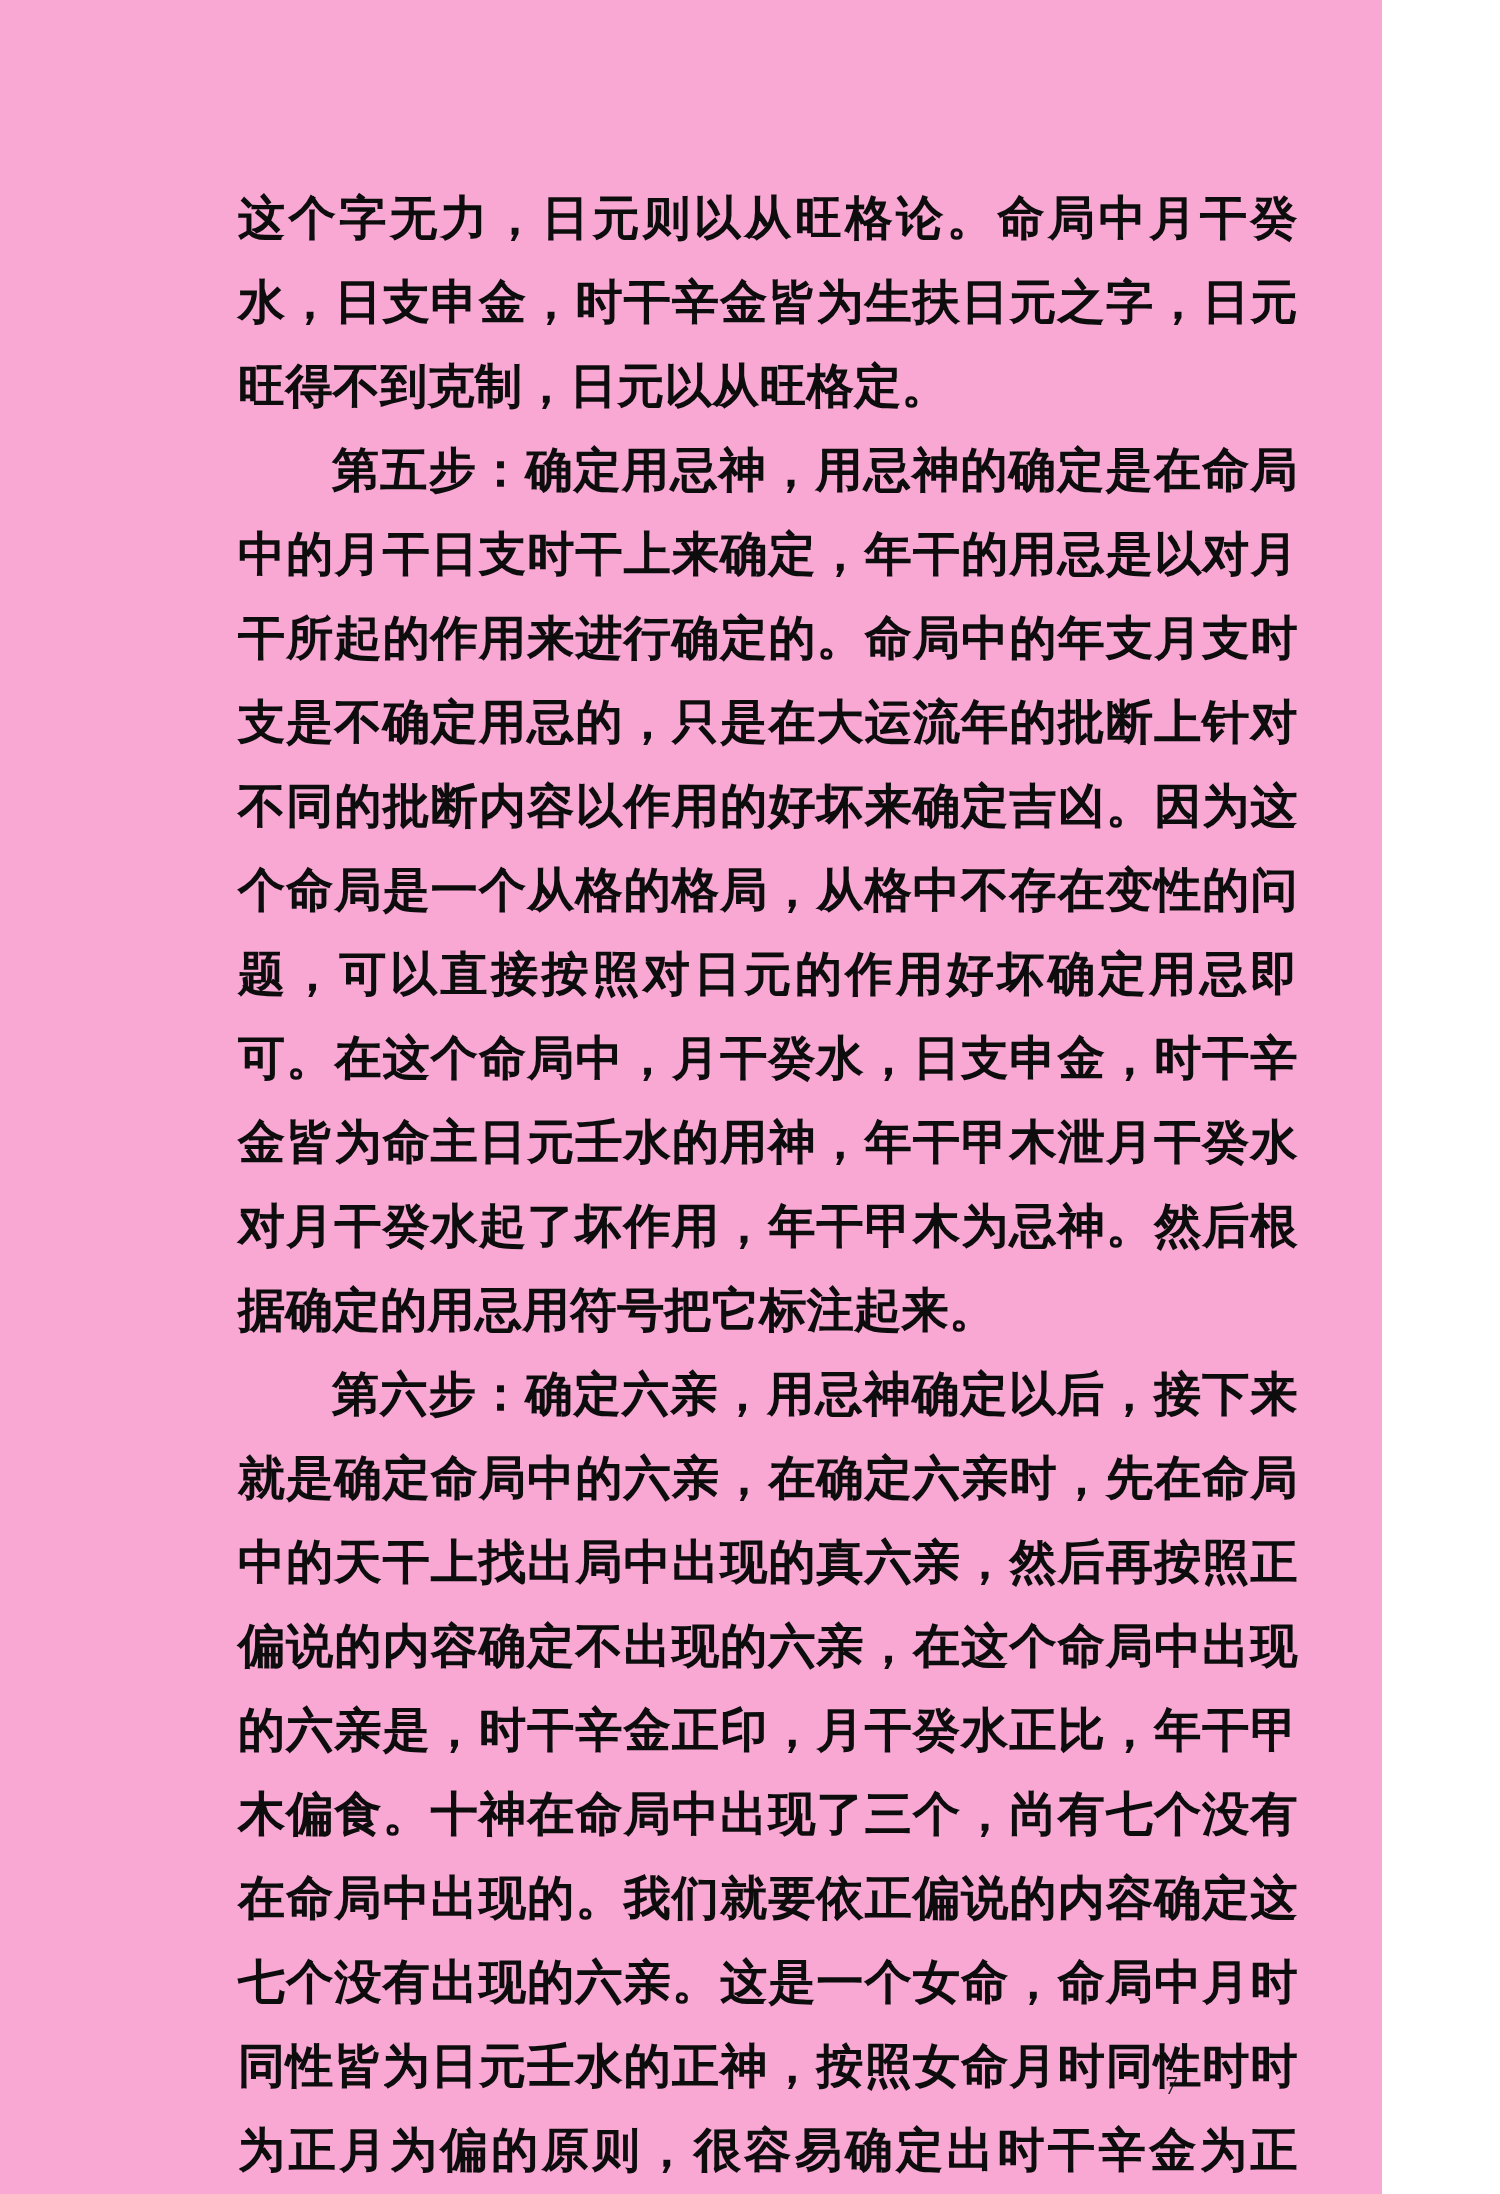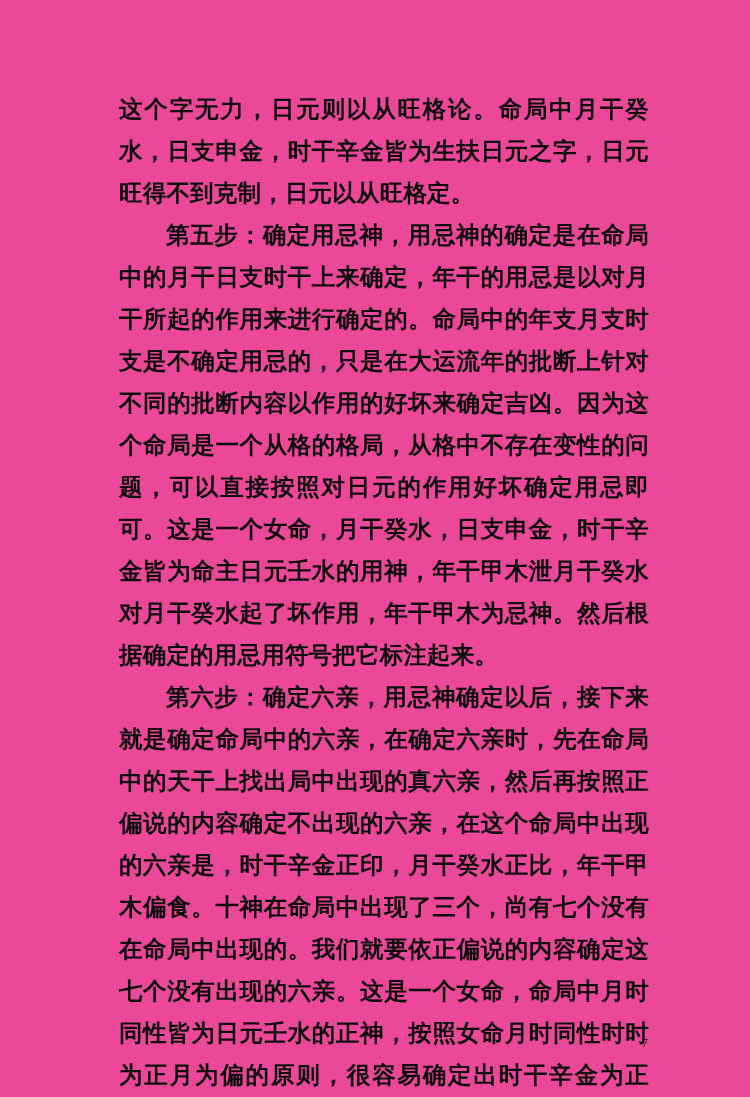--- a/index.html
+++ b/index.html
@@ -6,23 +6,23 @@
   html, body {
     margin: 0;
     padding: 0;
     background: #ffffff;
   }
   body {
     font-family: "DejaVu Sans", "Liberation Sans", sans-serif;
   }
   .page {
     position: relative;
-    width: 750px;
+    width: 691px;
     height: 1097px;
-    background: #ec4899;
+    background: #f9a8d4;
     overflow: hidden;
     box-sizing: border-box;
   }
   .text-block {
     position: absolute;
     left: 119px;
     top: 88px;
     width: 530px;
   }
   .para {
@@ -54,21 +54,21 @@
 </style>
 </head>
 <body>
 
 <div class="page">
 
   <div class="text-block">
 
     <p class="para">这个字无力，日元则以从旺格论。命局中月干癸水，日支申金，时干辛金皆为生扶日元之字，日元旺得不到克制，日元以从旺格定。</p>
 
-    <p class="para indent">第五步：确定用忌神，用忌神的确定是在命局中的月干日支时干上来确定，年干的用忌是以对月干所起的作用来进行确定的。命局中的年支月支时支是不确定用忌的，只是在大运流年的批断上针对不同的批断内容以作用的好坏来确定吉凶。因为这个命局是一个从格的格局，从格中不存在变性的问题，可以直接按照对日元的作用好坏确定用忌即可。这是一个女命，月干癸水，日支申金，时干辛金皆为命主日元壬水的用神，年干甲木泄月干癸水对月干癸水起了坏作用，年干甲木为忌神。然后根据确定的用忌用符号把它标注起来。</p>
+    <p class="para indent">第五步：确定用忌神，用忌神的确定是在命局中的月干日支时干上来确定，年干的用忌是以对月干所起的作用来进行确定的。命局中的年支月支时支是不确定用忌的，只是在大运流年的批断上针对不同的批断内容以作用的好坏来确定吉凶。因为这个命局是一个从格的格局，从格中不存在变性的问题，可以直接按照对日元的作用好坏确定用忌即可。在这个命局中，月干癸水，日支申金，时干辛金皆为命主日元壬水的用神，年干甲木泄月干癸水对月干癸水起了坏作用，年干甲木为忌神。然后根据确定的用忌用符号把它标注起来。</p>
 
     <p class="para indent">第六步：确定六亲，用忌神确定以后，接下来就是确定命局中的六亲，在确定六亲时，先在命局中的天干上找出局中出现的真六亲，然后再按照正偏说的内容确定不出现的六亲，在这个命局中出现的六亲是，时干辛金正印，月干癸水正比，年干甲木偏食。十神在命局中出现了三个，尚有七个没有在命局中出现的。我们就要依正偏说的内容确定这七个没有出现的六亲。这是一个女命，命局中月时同性皆为日元壬水的正神，按照女命月时同性时时为正月为偏的原则，很容易确定出时干辛金为正财、正官，正食。</p>
 
   </div>
 
   <div class="page-number">7</div>
 
 </div>
 
 </body></html>

